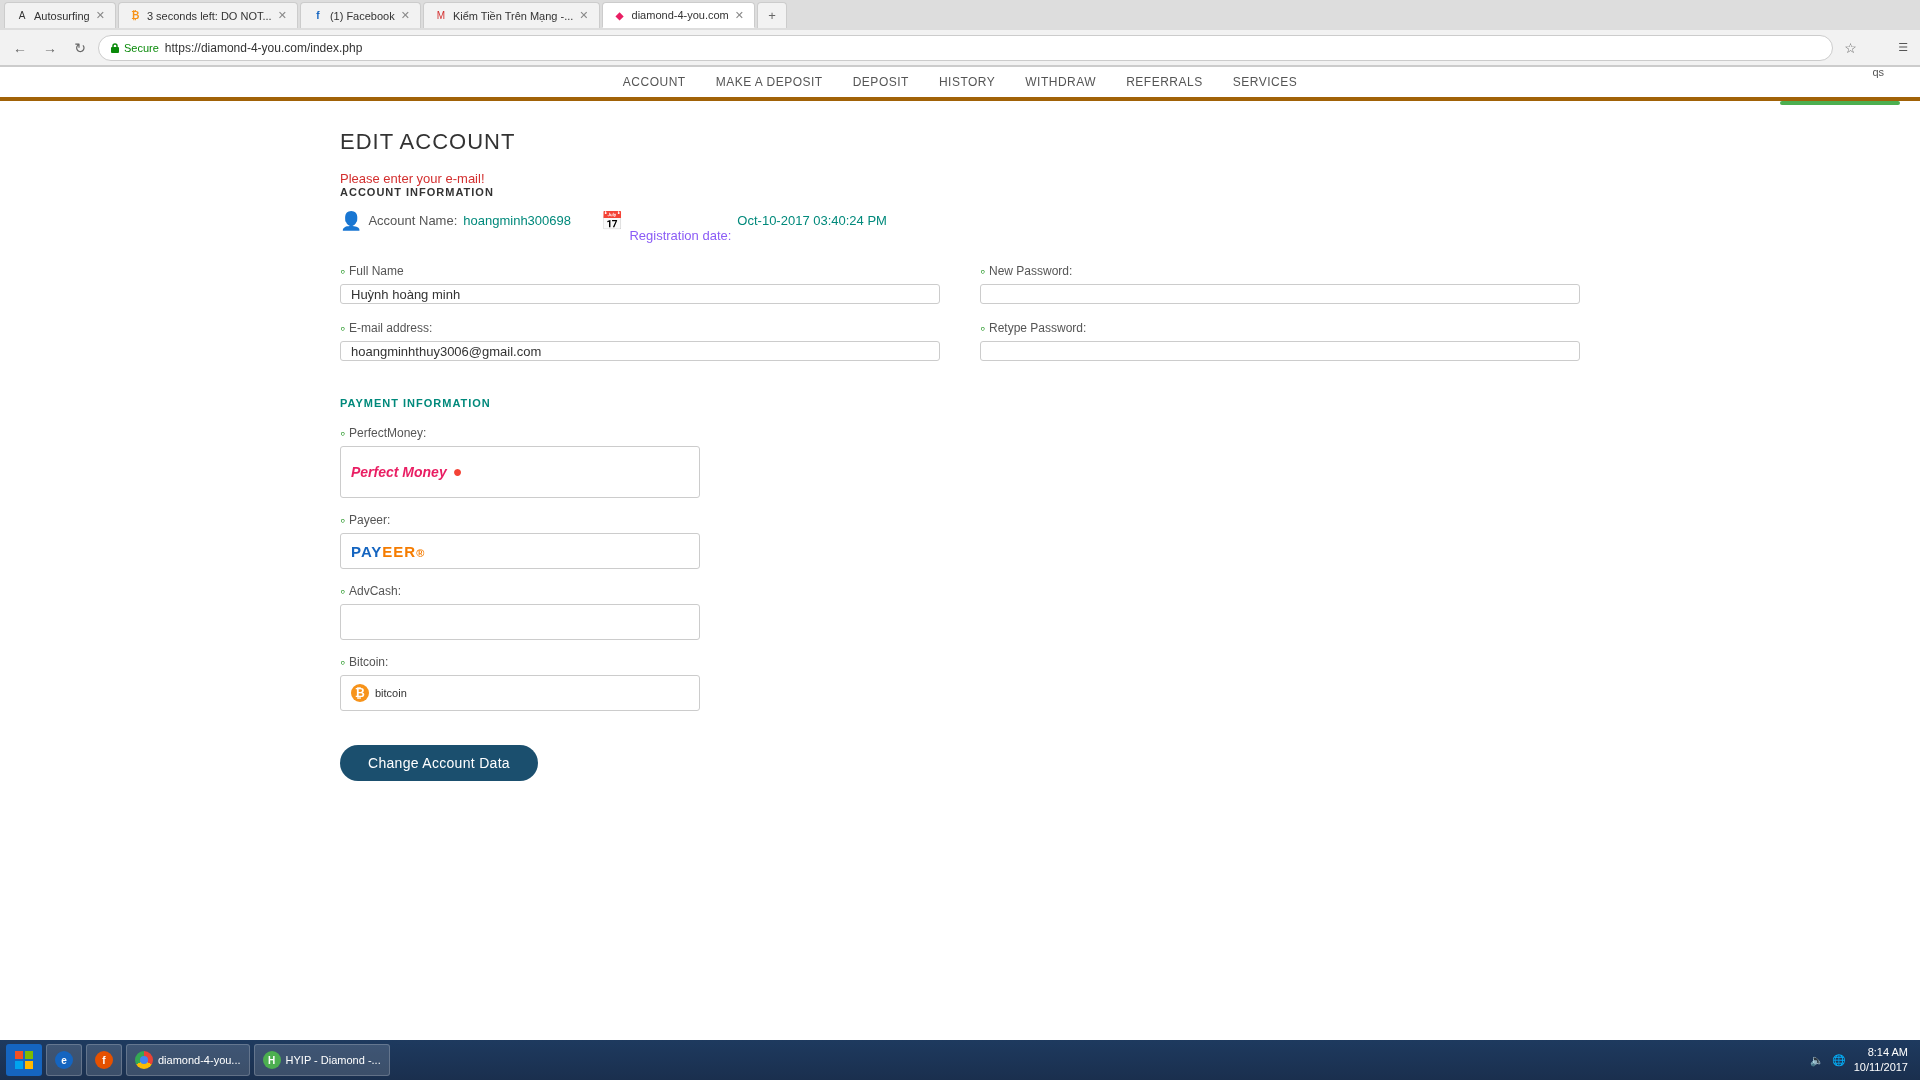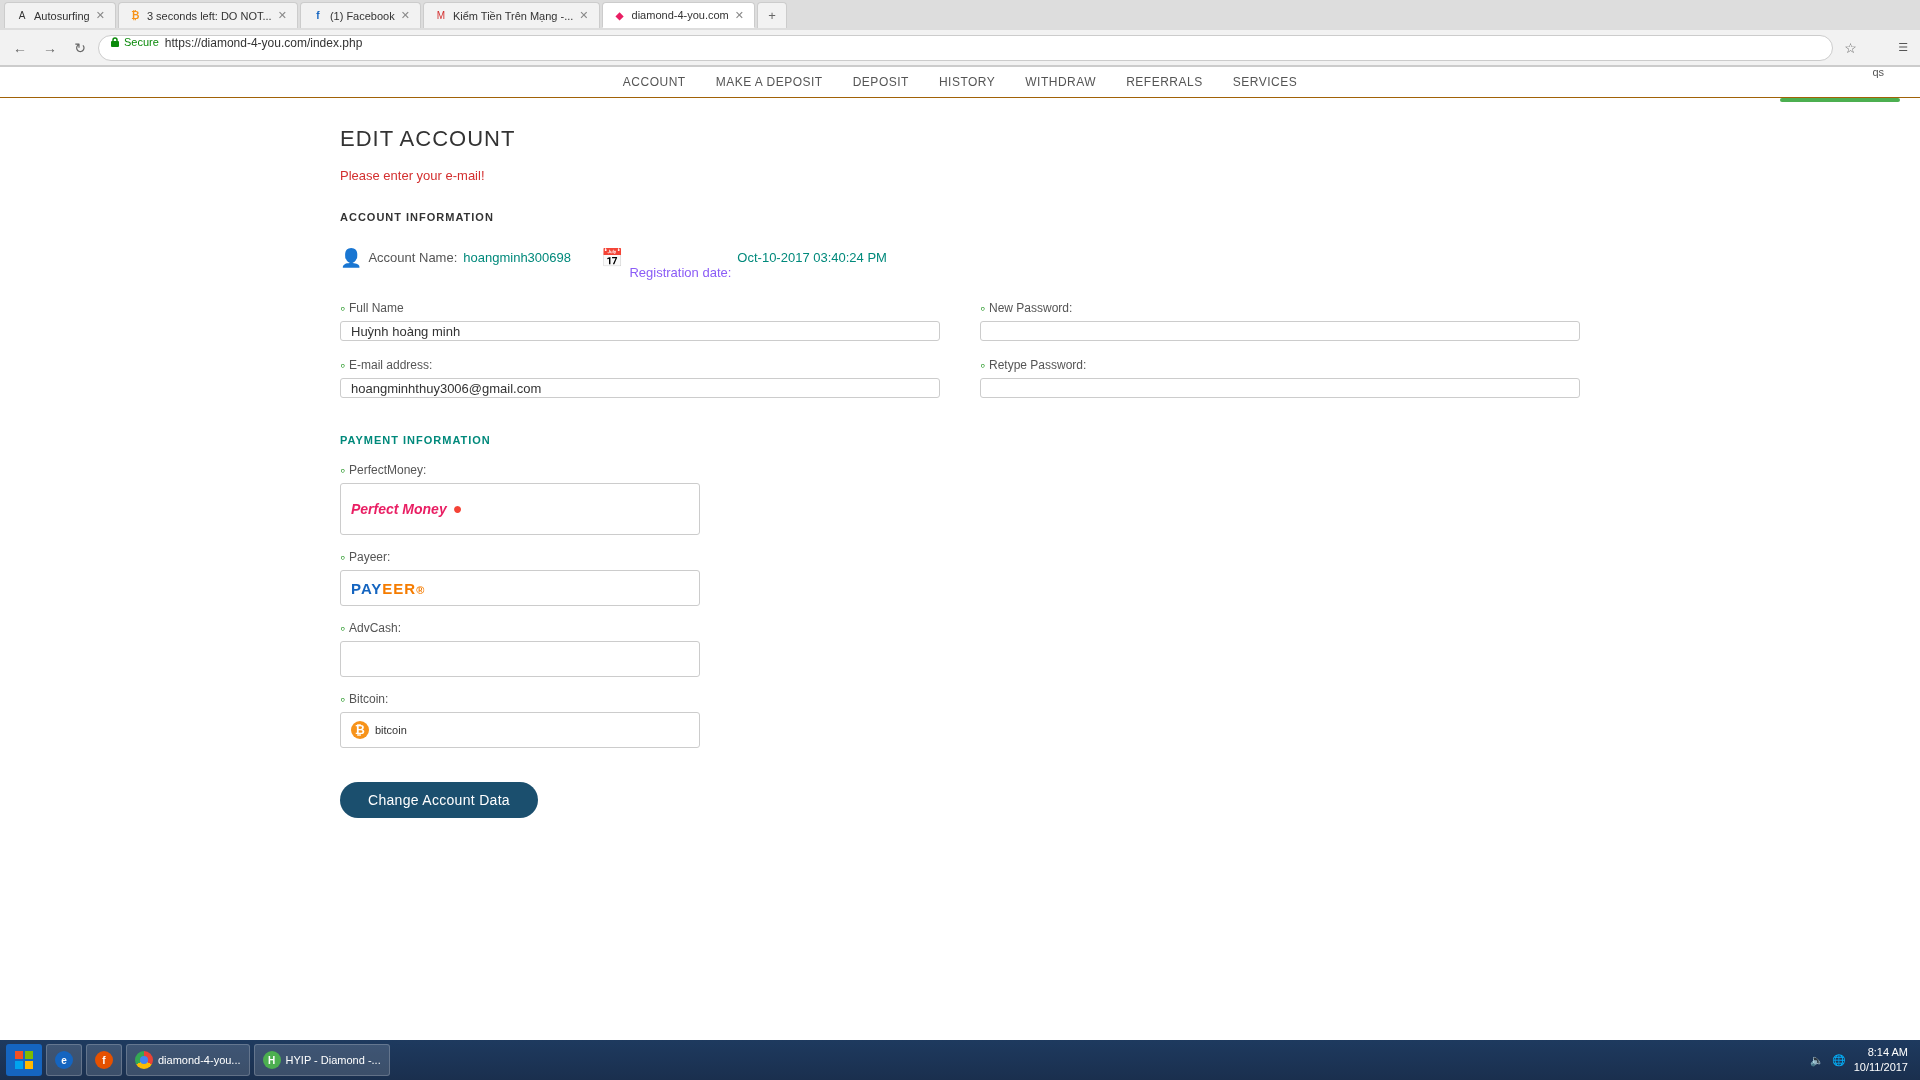--- a/index.html
+++ b/index.html
@@ -78,38 +78,38 @@
     }
     .address-input {
       flex: 1;
       height: 26px;
       border: 1px solid #ccc;
       border-radius: 13px;
       padding: 0 30px 0 10px;
       font-size: 12px;
       background: #fff;
       display: flex;
-      align-items: flex-start;
+      align-items: center;
       gap: 6px;
     }
     .secure-badge {
       color: #0a8a0a;
       font-size: 11px;
       display: flex;
       align-items: center;
       gap: 3px;
     }
 
     
     .site-nav {
       display: flex;
       justify-content: center;
       align-items: center;
       padding: 8px 4px;
-      border-bottom: 1px solid #a16207;
+      border-bottom: 4px solid #a16207;
       gap: 30px;
     }
     .nav-item {
       font-size: 12px;
       color: #555;
       text-transform: uppercase;
       cursor: pointer;
       letter-spacing: 0.5px;
     }
     .progress-bar-wrap {
@@ -134,30 +134,29 @@
       font-size: 22px;
       font-weight: normal;
       color: #333;
       letter-spacing: 1px;
       margin-bottom: 16px;
     }
 
     .error-msg {
       color: #d32f2f;
       font-size: 13px;
-      margin-bottom: 28px;
+      margin-bottom: 0;
     }
 
     .section-label {
       font-size: 11px;
       font-weight: bold;
       color: #555;
       letter-spacing: 1px;
       text-transform: uppercase;
-      margin-bottom: 12px;
     }
 
     .account-info-row {
       display: flex;
       align-items: center;
       gap: 30px;
       margin-bottom: 20px;
     }
     .account-name-block, .reg-date-block {
       display: flex;

